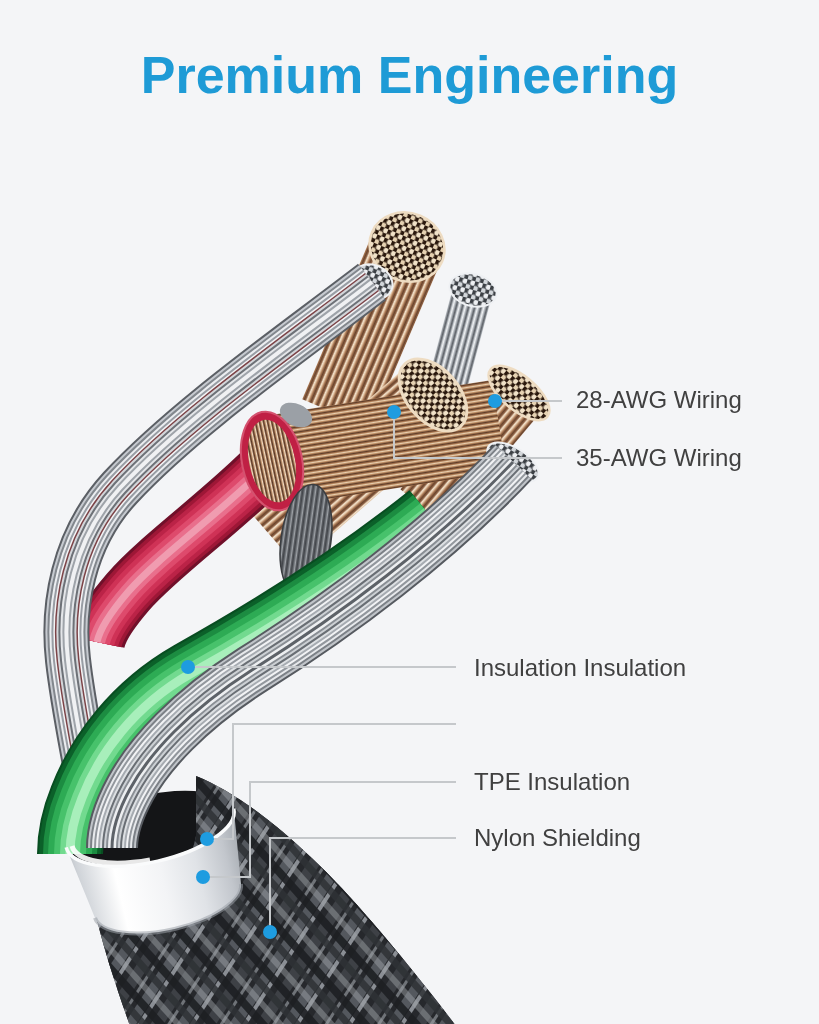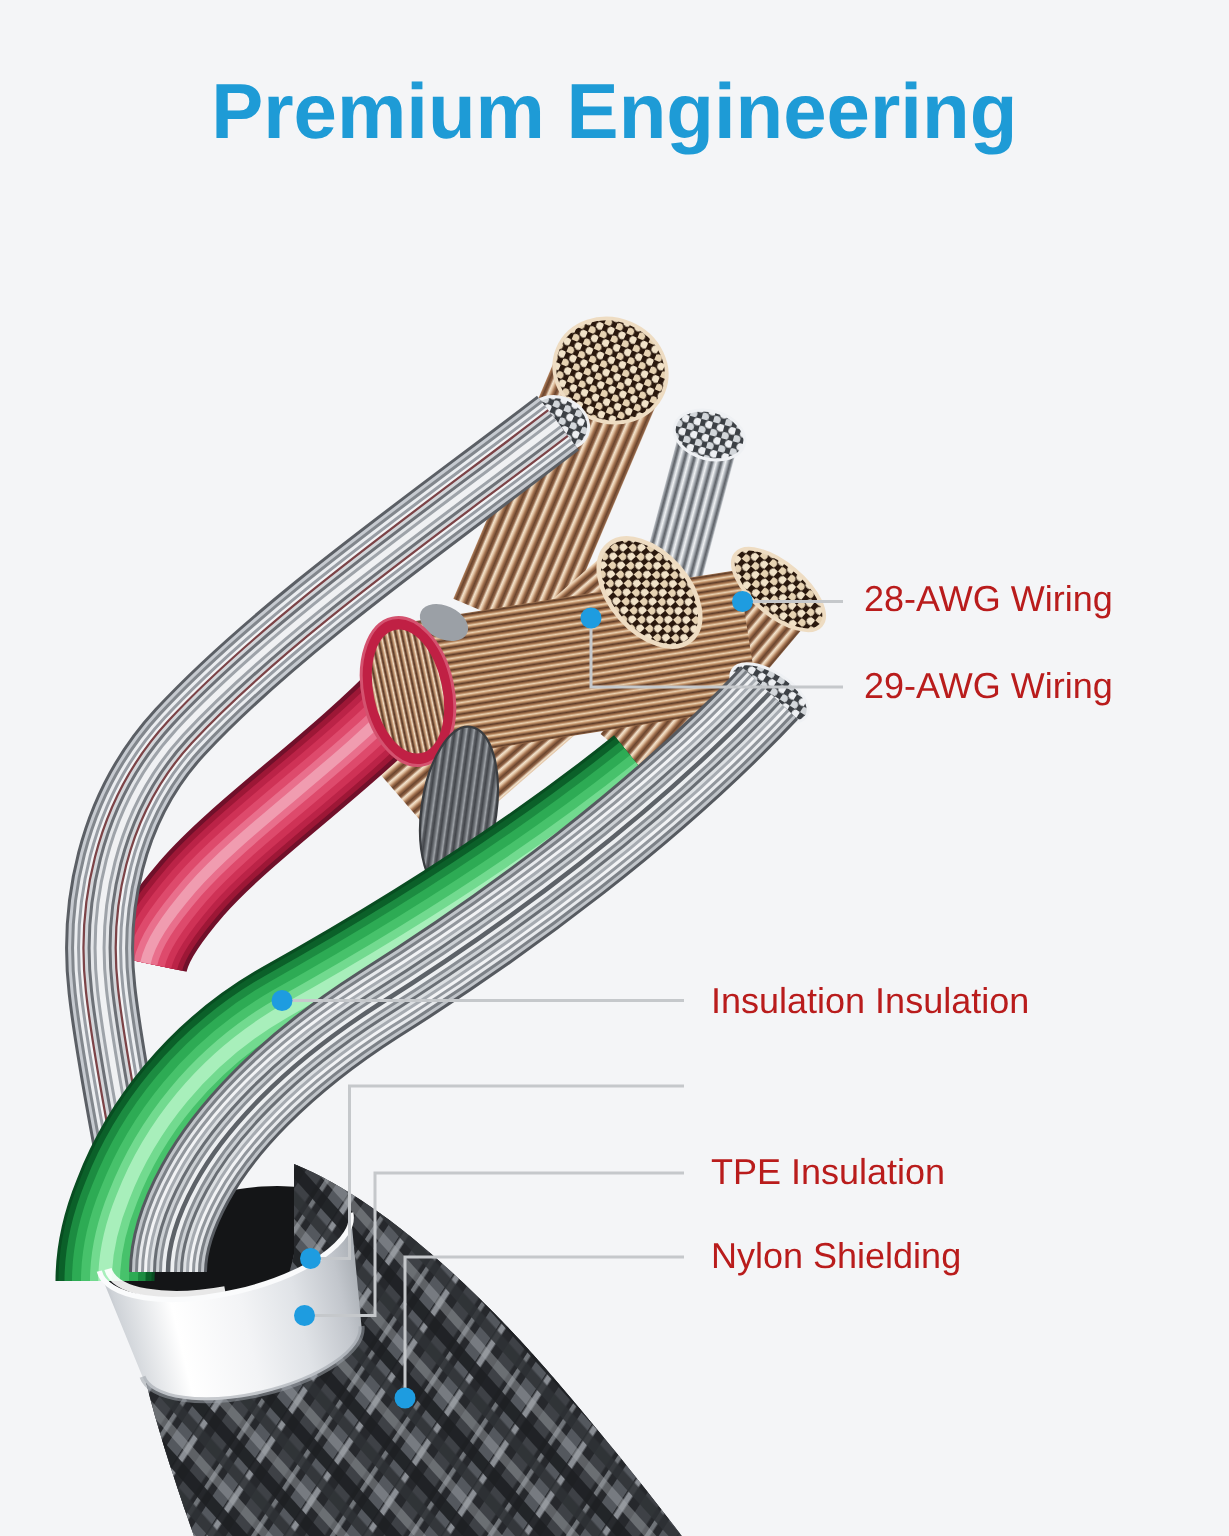--- a/index.html
+++ b/index.html
@@ -1,21 +1,21 @@
 <!DOCTYPE html>
 <html><head>
 <meta charset="utf-8">
 <style>
   html,body{margin:0;padding:0;background:#f4f5f7;}
   .stage{position:relative;width:819px;height:1024px;margin:0 auto;background:#f4f5f7;overflow:hidden;
          font-family:"Liberation Sans", sans-serif;}
   .title{position:absolute;top:46px;left:0;width:100%;text-align:center;margin:0;
          font-size:52px;line-height:1.15;font-weight:700;color:#1e9bd6;letter-spacing:0px;}
   .illus{position:absolute;left:0;top:0;}
-  .lbl{position:absolute;font-size:24px;line-height:28px;color:#b91c1c;white-space:nowrap;}
+  .lbl{position:absolute;font-size:24px;line-height:28px;color:#404040;white-space:nowrap;}
 </style>
 </head>
 <body>
 
 <div class="stage">
 
   <svg class="illus" width="819" height="1024" viewBox="0 0 819 1024">
     <defs>
       <linearGradient id="copStr" gradientUnits="userSpaceOnUse" x1="0" y1="0" x2="0" y2="7" spreadMethod="repeat">
         <stop offset="0" stop-color="#6a452e"></stop>
@@ -217,18 +217,18 @@
       <circle cx="188" cy="667" r="7" fill="#1e9ce0"></circle>
       <circle cx="207" cy="839" r="7" fill="#1e9ce0"></circle>
       <circle cx="203" cy="877" r="7" fill="#1e9ce0"></circle>
       <circle cx="270" cy="932" r="7" fill="#1e9ce0"></circle>
     </g>
   </svg>
 
   <h1 class="title">Premium Engineering</h1>
 
   <div class="lbl" style="left:576px;top:386px;">28-AWG Wiring</div>
-  <div class="lbl" style="left:576px;top:444px;">29-AWG Wiring</div>
+  <div class="lbl" style="left:576px;top:444px;">35-AWG Wiring</div>
   <div class="lbl" style="left:474px;top:654px;">Insulation Insulation</div>
   <div class="lbl" style="left:474px;top:824px;">Nylon Shielding</div>
   <div class="lbl" style="left:474px;top:768px;">TPE Insulation</div>
 
 </div>
 
 </body></html>

